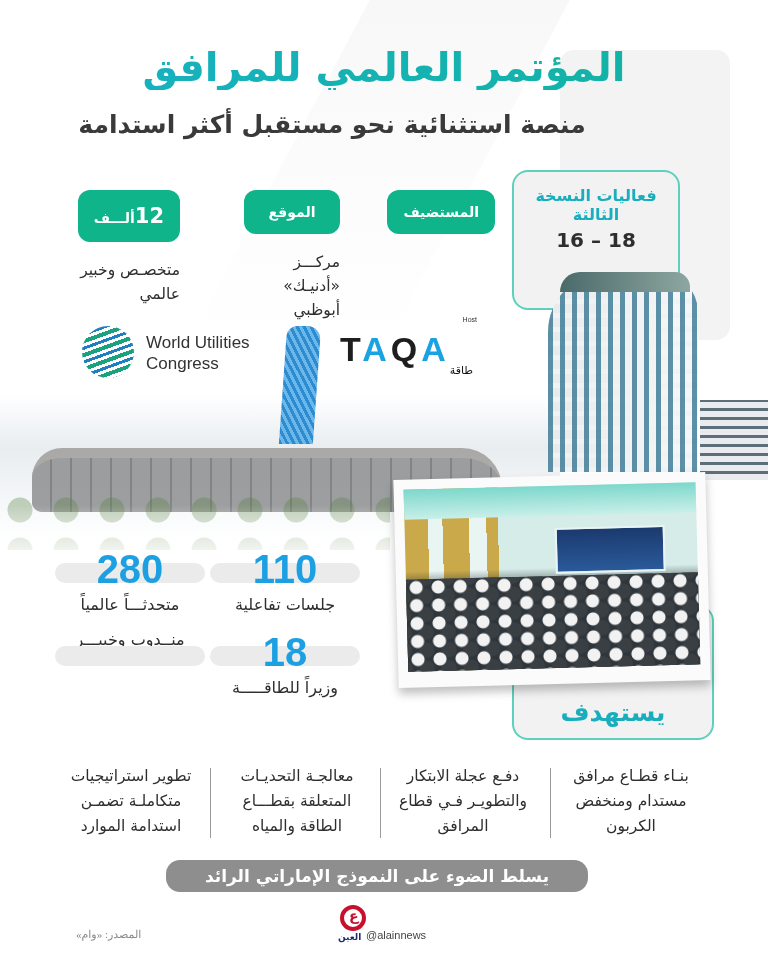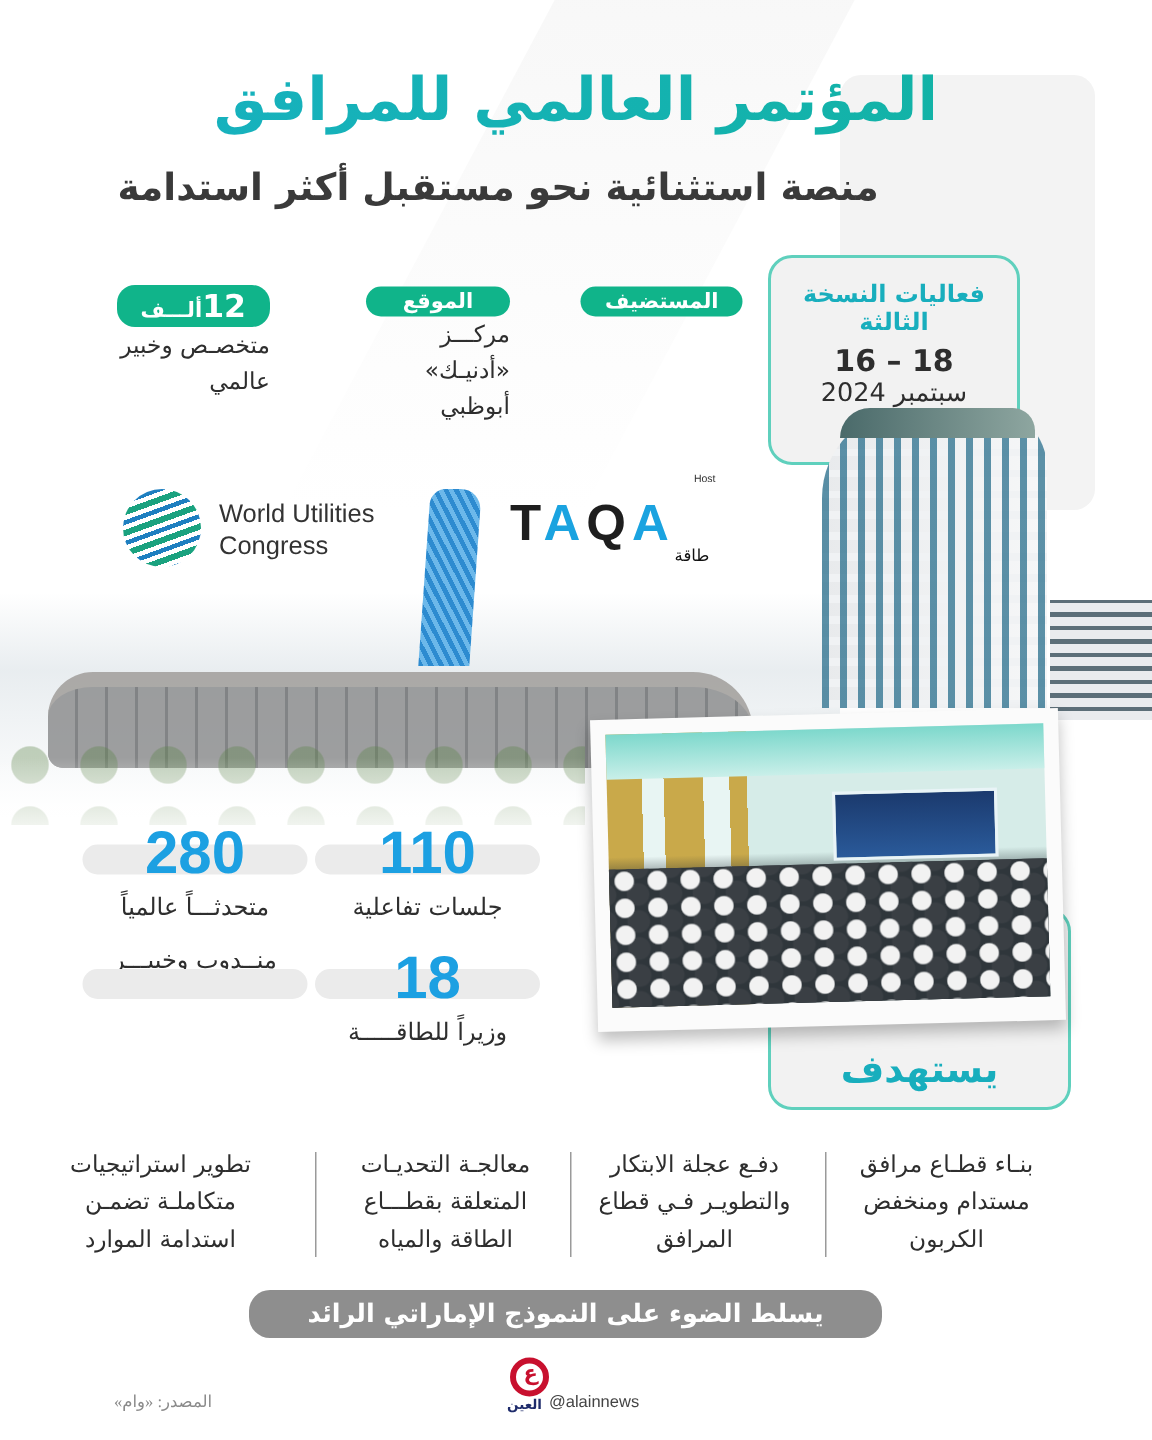--- a/index.html
+++ b/index.html
@@ -24,24 +24,24 @@
   }
   .subtitle {
     position: absolute; left: 0; top: 110px; width: 664px; text-align: center;
     font-size: 25px; font-weight: bold; direction: rtl; color: #3a3a3a;
   }
 
   
   .info { position: absolute; direction: rtl; text-align: right; }
   .pill {
     display: inline-block; background: #10b48a; color: #fff; font-weight: bold;
-    font-size: 14px; border-radius: 12px; padding: 2px 16px; min-width: 96px; text-align: center;
+    font-size: 14px; border-radius: 12px; padding: 14px 16px; min-width: 96px; text-align: center;
   }
   .pill .big { font-size: 21px; }
-  .info-text { font-size: 15.5px; line-height: 24px; color: #2e2e2e; margin-top: 0; }
+  .info-text { font-size: 15.5px; line-height: 24px; color: #2e2e2e; margin-top: 16px; }
 
   
   .edition {
     position: absolute; left: 512px; top: 170px; width: 168px; height: 140px;
     border: 2px solid #5fd0bd; border-radius: 16px; background: #f2f2f2;
     text-align: center; direction: rtl;
   }
   .edition .label { color: #18aebd; font-weight: bold; font-size: 16px; margin-top: 14px; }
   .edition .dates { font-size: 20px; font-weight: bold; color: #2e2e2e; margin-top: 4px; direction: ltr; }
   .edition .month { font-size: 17px; color: #2e2e2e; }
@@ -174,21 +174,20 @@
 <div class="info" style="left:55px; top:190px; width:125px;">
   <div class="pill">
     <span class="big">12</span><span>ألـــف</span>
   </div>
   <div class="info-text" style="width:125px;">متخصـص وخبير عالمي</div>
 </div>
 
 <div class="edition">
   <div class="label">فعاليات النسخة الثالثة</div>
   <div class="dates">16 – 18</div>
-  <div class="month">سبتمبر 2024</div>
 </div>
 
 <div class="scene"></div>
 <div class="tower"></div>
 <div class="hall"></div>
 <div class="palms"></div>
 <div class="fade-white"></div>
 <div class="building"></div>
 <div class="building-top"></div>
 <div class="annex"></div>
@@ -233,21 +232,21 @@
   </div>
 </div>
 <div class="target-label">يستهدف</div>
 
 <div class="goal" style="left:556px; width:150px;">بنـاء قطـاع مرافق مستدام ومنخفض الكربون</div>
 <div class="vsep" style="left:550px;"></div>
 <div class="goal" style="left:388px; width:150px;">دفـع عجلة الابتكار والتطويـر فـي قطاع المرافق</div>
 <div class="vsep" style="left:380px;"></div>
 <div class="goal" style="left:222px; width:150px;">معالجـة التحديـات المتعلقة بقطـــاع الطاقة والمياه</div>
 <div class="vsep" style="left:210px;"></div>
-<div class="goal" style="left:32px; width:150px;">تطوير استراتيجيات متكاملـة تضمـن استدامة الموارد</div>
+<div class="goal" style="left:56px; width:150px;">تطوير استراتيجيات متكاملـة تضمـن استدامة الموارد</div>
 
 <div class="banner">يسلط الضوء على النموذج الإماراتي الرائد</div>
 
 <div class="source">المصدر: «وام»</div>
 <div class="logo-ain">
     <span>ع</span>
   </div>
 <div class="logo-ain-ar">العين</div>
 <div class="handle">@alainnews</div>
 

